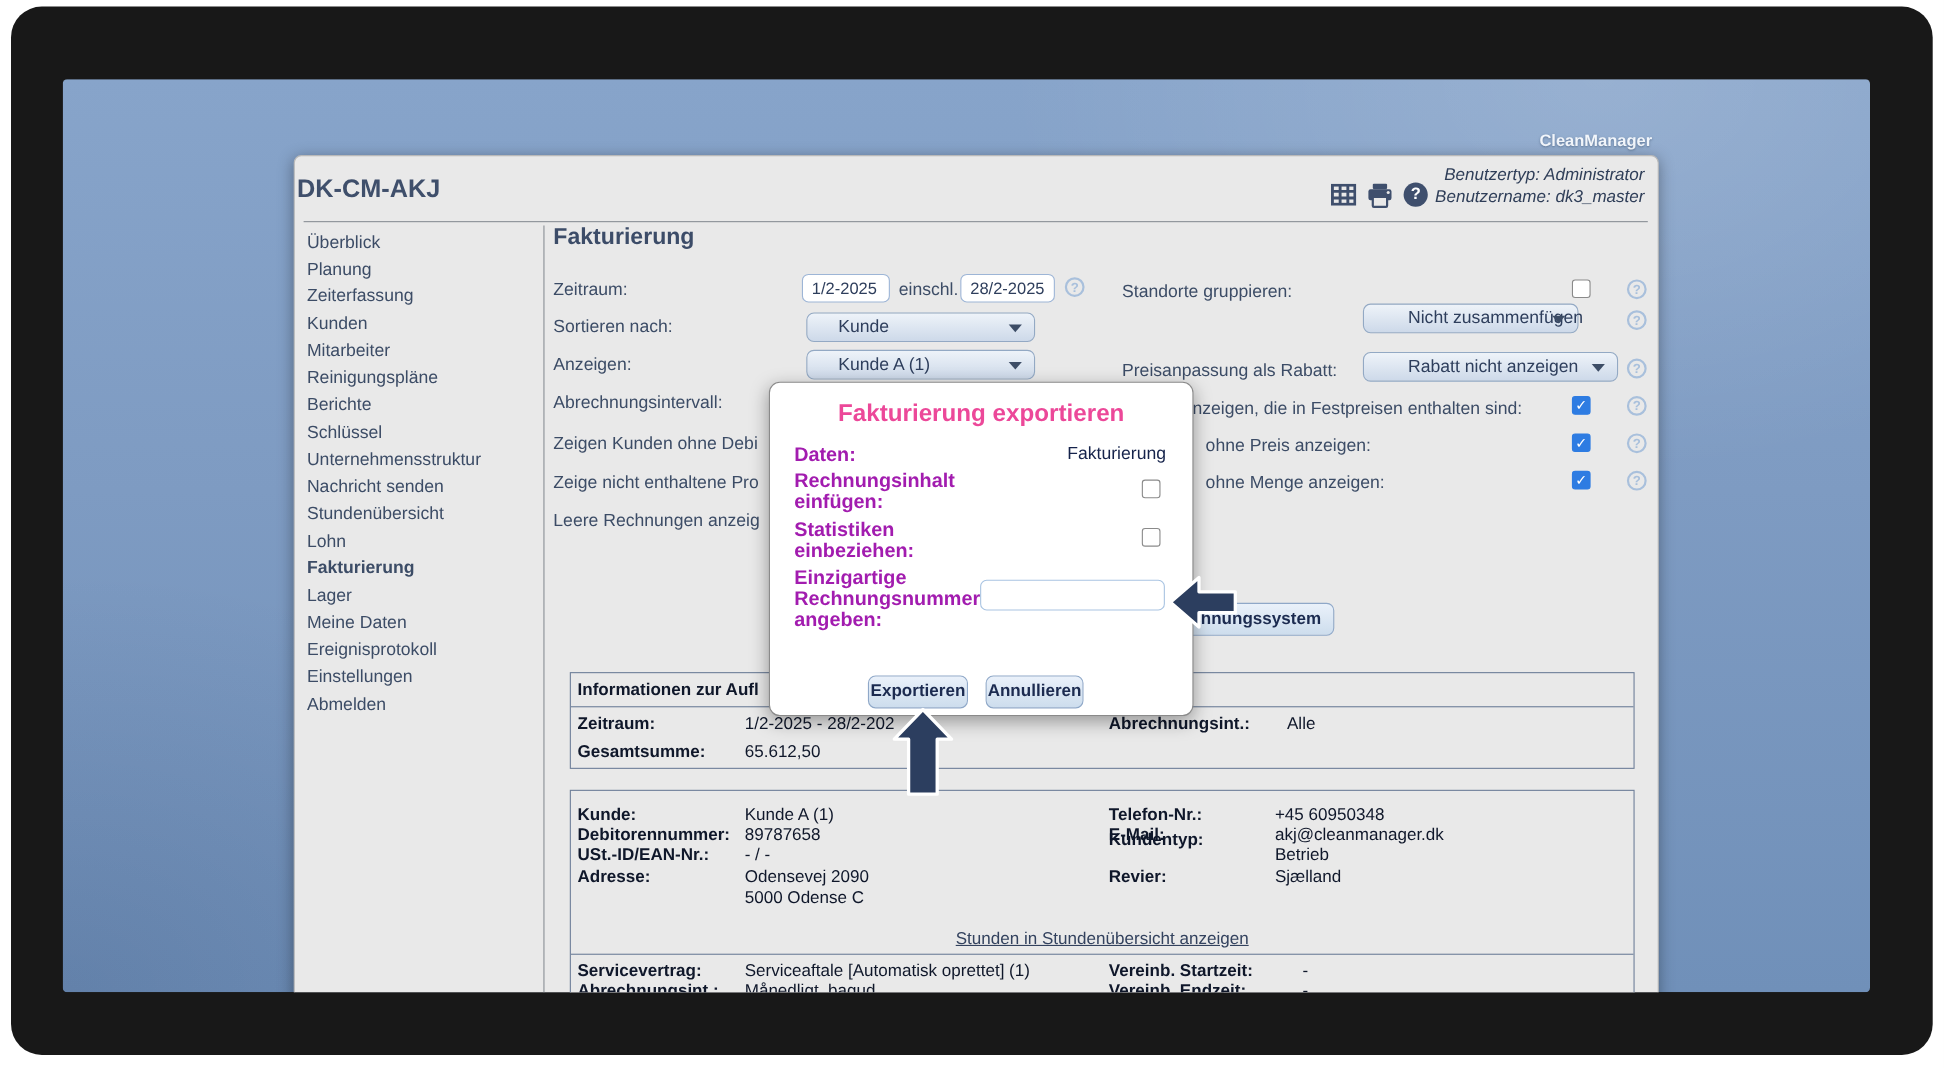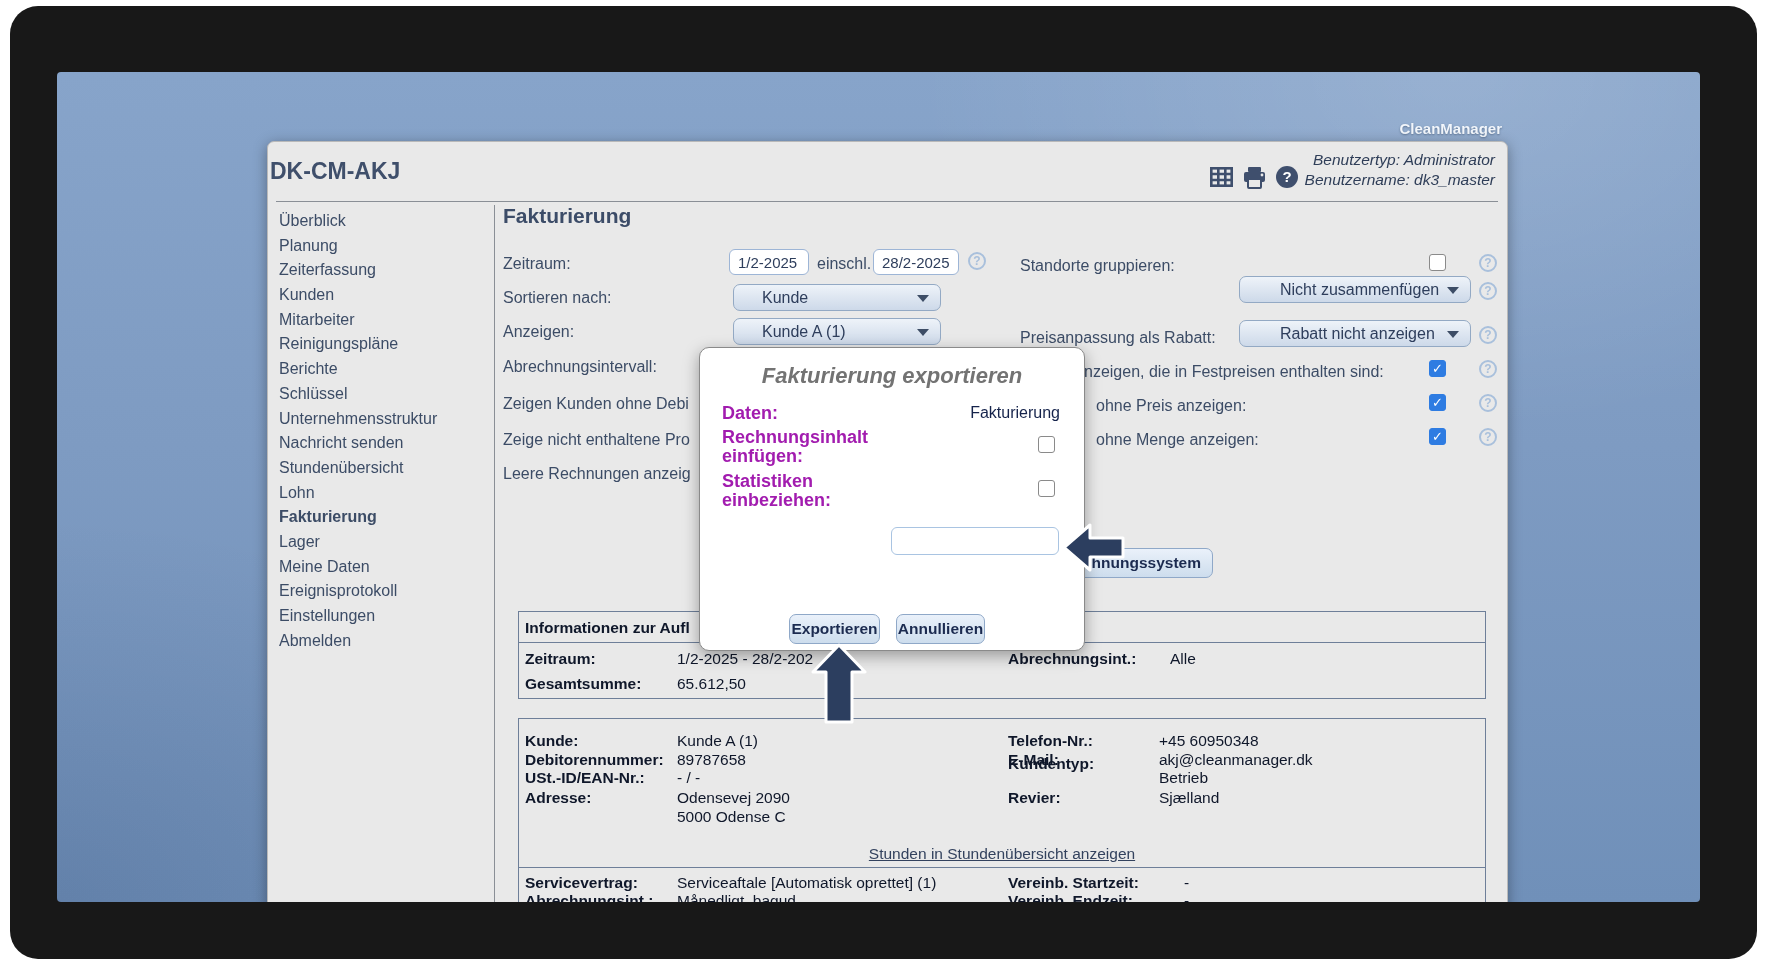--- a/index.html
+++ b/index.html
@@ -116,21 +116,21 @@
 
         <div class="abs lbl" style="left:235px;top:216px;">Abrechnungsintervall:</div>
         <div class="abs lbl clip" style="left:235px;top:253px;width:196px;">Zeigen Kunden ohne Debi</div>
         <div class="abs lbl clip" style="left:235px;top:289px;width:196px;">Zeige nicht enthaltene Pro</div>
         <div class="abs lbl clip" style="left:235px;top:323px;width:196px;">Leere Rechnungen anzeig</div>
 
         <div class="abs lbl" style="left:752px;top:115px;">Standorte gruppieren:</div>
         <div class="cb" style="left:1161px;top:112px;"></div>
         <div class="help" style="left:1211px;top:112px;">?</div>
 
-        <div class="dd" style="left:971px;top:134px;width:232px;">
+        <div class="dd" style="left:971px;top:134px;width:196px;">
           <span class="dd-t" style="left:40px;">Nicht zusammenfügen</span>
           <span class="caret"></span>
         </div>
         <div class="help" style="left:1211px;top:140px;">?</div>
 
         <div class="abs lbl" style="left:752px;top:187px;">Preisanpassung als Rabatt:</div>
         <div class="dd" style="left:971px;top:178px;width:232px;">
           <span class="dd-t" style="left:40px;">Rabatt nicht anzeigen</span>
           <span class="caret"></span>
         </div>
@@ -194,31 +194,32 @@
           <div class="abs tt" style="left:665px;top:155px;">-</div>
 
           <div class="abs tt b" style="left:6px;top:173px;">Abrechnungsint.:</div>
           <div class="abs tt" style="left:158px;top:173px;">Månedligt, bagud</div>
           <div class="abs tt b" style="left:489px;top:173px;">Vereinb. Endzeit:</div>
           <div class="abs tt" style="left:665px;top:173px;">-</div>
 
         </div>
 
         <div id="modal">
-          <div class="abs" style="left:0;top:15px;width:100%;text-align:center;font-size:22px;font-weight:bold;color:#737373;font-style:italic;">Fakturierung exportieren</div>
+          <div class="abs" style="left:0;top:15px;width:100%;text-align:center;font-size:22px;font-weight:bold;color:#ec4899;">Fakturierung exportieren</div>
 
           <div class="mlbl" style="left:22px;top:56px;">Daten:</div>
           <div class="abs" style="right:24px;top:56px;font-size:16px;color:#15234b;">Fakturierung</div>
 
           <div class="mlbl" style="left:22px;top:80px;width:160px;">Rechnungsinhalt einfügen:</div>
           <div class="cb" style="left:338px;top:88px;"></div>
 
           <div class="mlbl" style="left:22px;top:124px;width:160px;">Statistiken einbeziehen:</div>
           <div class="cb" style="left:338px;top:132px;"></div>
 
+          <div class="mlbl" style="left:22px;top:168px;width:165px;">Einzigartige Rechnungsnummer angeben:</div>
           <input class="inp" style="left: 191px; top: 179px; width: 168px; height: 28px; border-color: rgb(169, 196, 226);" value="">
 
           <div class="btn" style="left:89px;top:266px;width:91px;">Exportieren</div>
           <div class="btn" style="left:196px;top:266px;width:89px;">Annullieren</div>
         </div>
 
         <div class="arrow" style="left:794px;top:381px;">
           <svg width="64" height="49" viewBox="0 0 64 49">
             <polygon points="2,24.5 28,2 28,15 61,15 61,34 28,34 28,47" fill="#2c3e5f" stroke="#ffffff" stroke-width="3" stroke-linejoin="round"></polygon>
           </svg>

